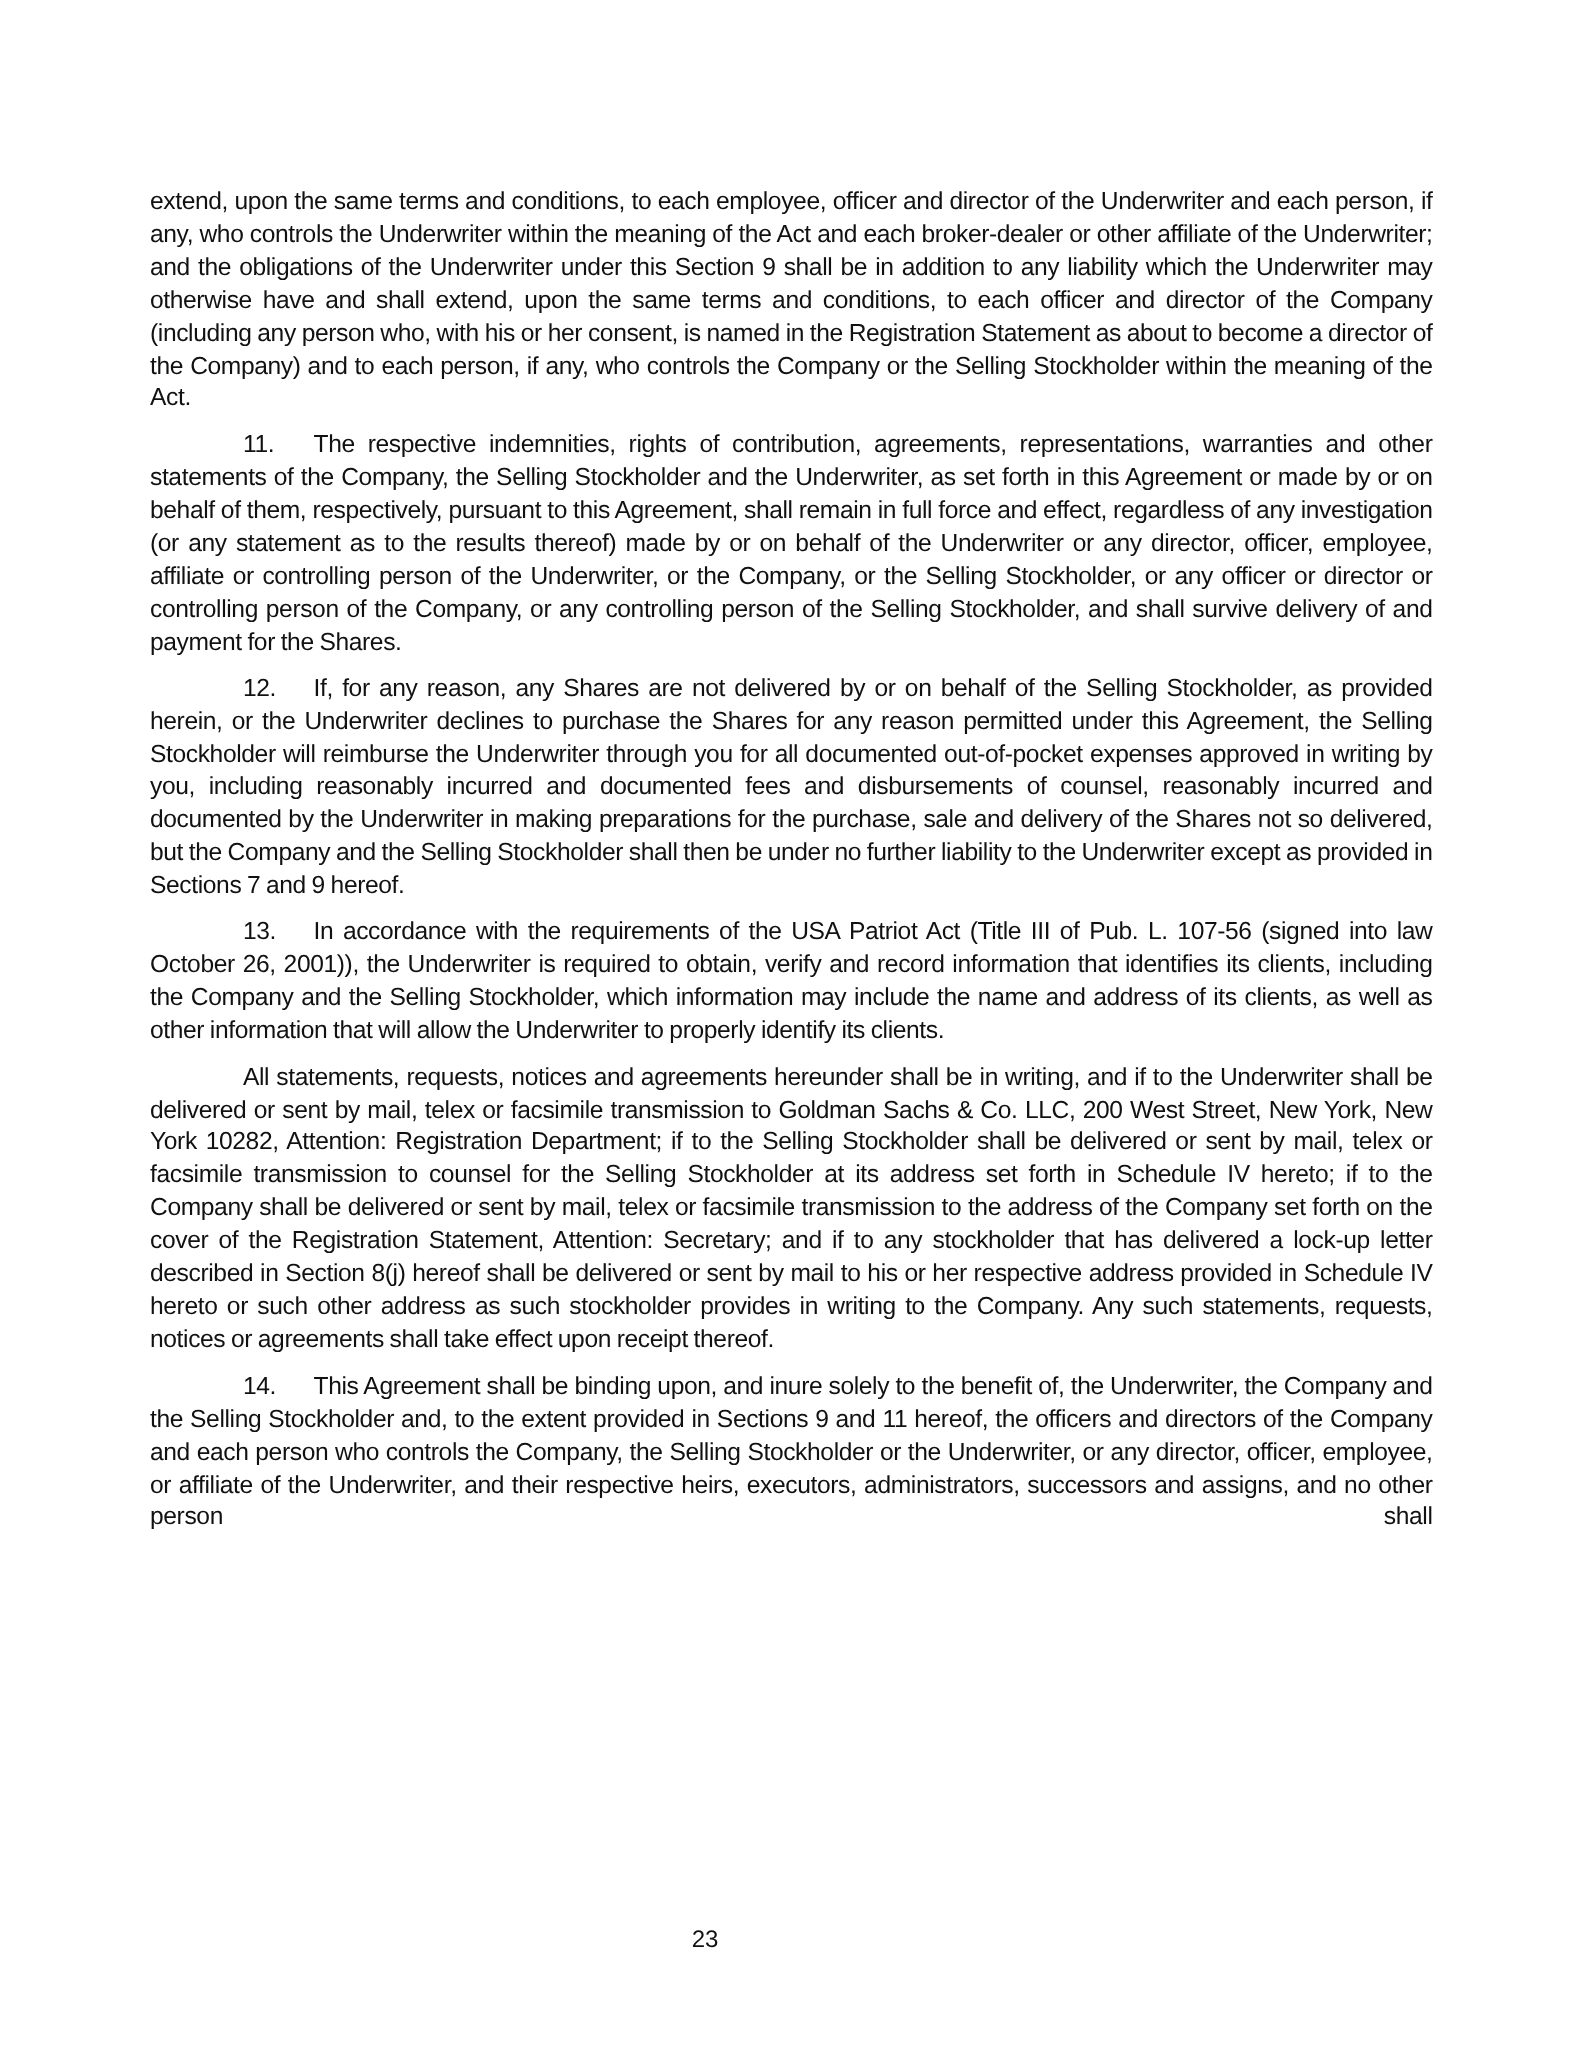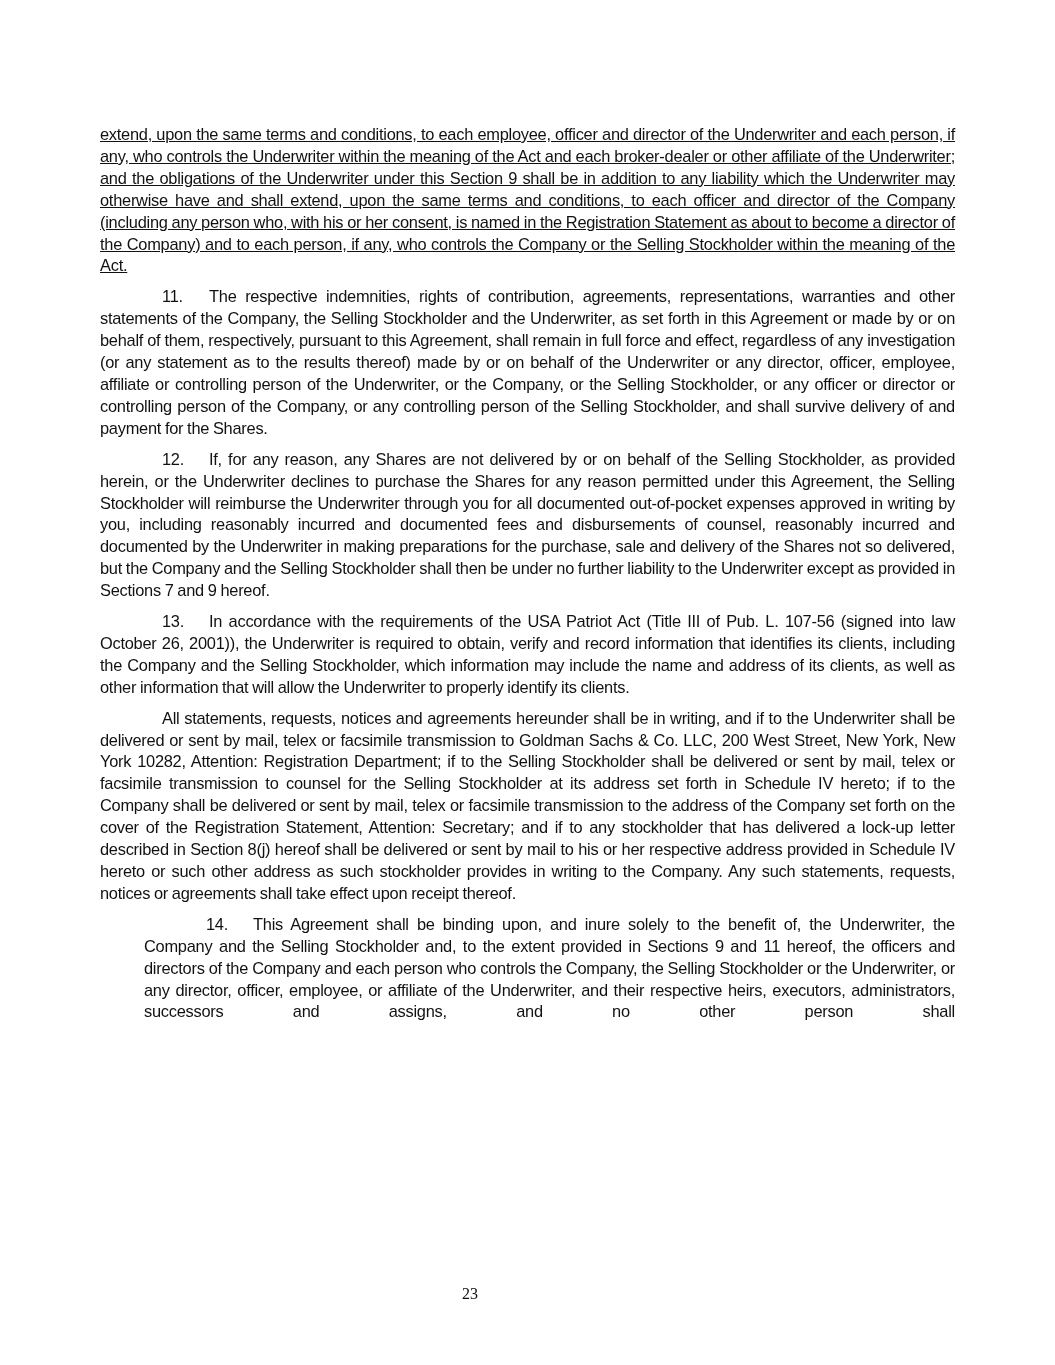--- a/index.html
+++ b/index.html
@@ -24,44 +24,41 @@
     .para {
       margin: 0 0 9px 0;
       font-size: 16.4px;
       line-height: 21.9px;
       text-align: justify;
       letter-spacing: -0.25px;
       word-spacing: -0.5px;
     }
     .para.continued {
       text-indent: 0;
-      text-decoration: underline;
     }
     .para.indent {
       text-indent: 62px;
     }
     .num {
       display: inline-block;
       text-indent: 0;
       width: 47px;
     }
     .para.last {
       text-align: justify;
       text-align-last: justify;
-      margin-left: 44px;
     }
     .page-number {
       position: absolute;
       left: 0;
       width: 940px;
       top: 1284px;
       text-align: center;
       font-size: 16px;
       line-height: 20px;
-      font-family: Liberation Serif, serif;
     }
   </style>
 </head>
 <body>
 
 <div class="page">
 
   <p class="para continued">
     <span>extend, upon the same terms and conditions, to each employee, officer and director of the Underwriter and each person, if any, who controls the Underwriter within the meaning of the Act and each broker-dealer or other affiliate of the Underwriter; and the obligations of the Underwriter under this Section 9 shall be in addition to any liability which the Underwriter may otherwise have and shall extend, upon the same terms and conditions, to each officer and director of the Company (including any person who, with his or her consent, is named in the Registration Statement as about to become a director of the Company) and to each person, if any, who controls the Company or the Selling Stockholder within the meaning of the Act.</span>
   </p>

